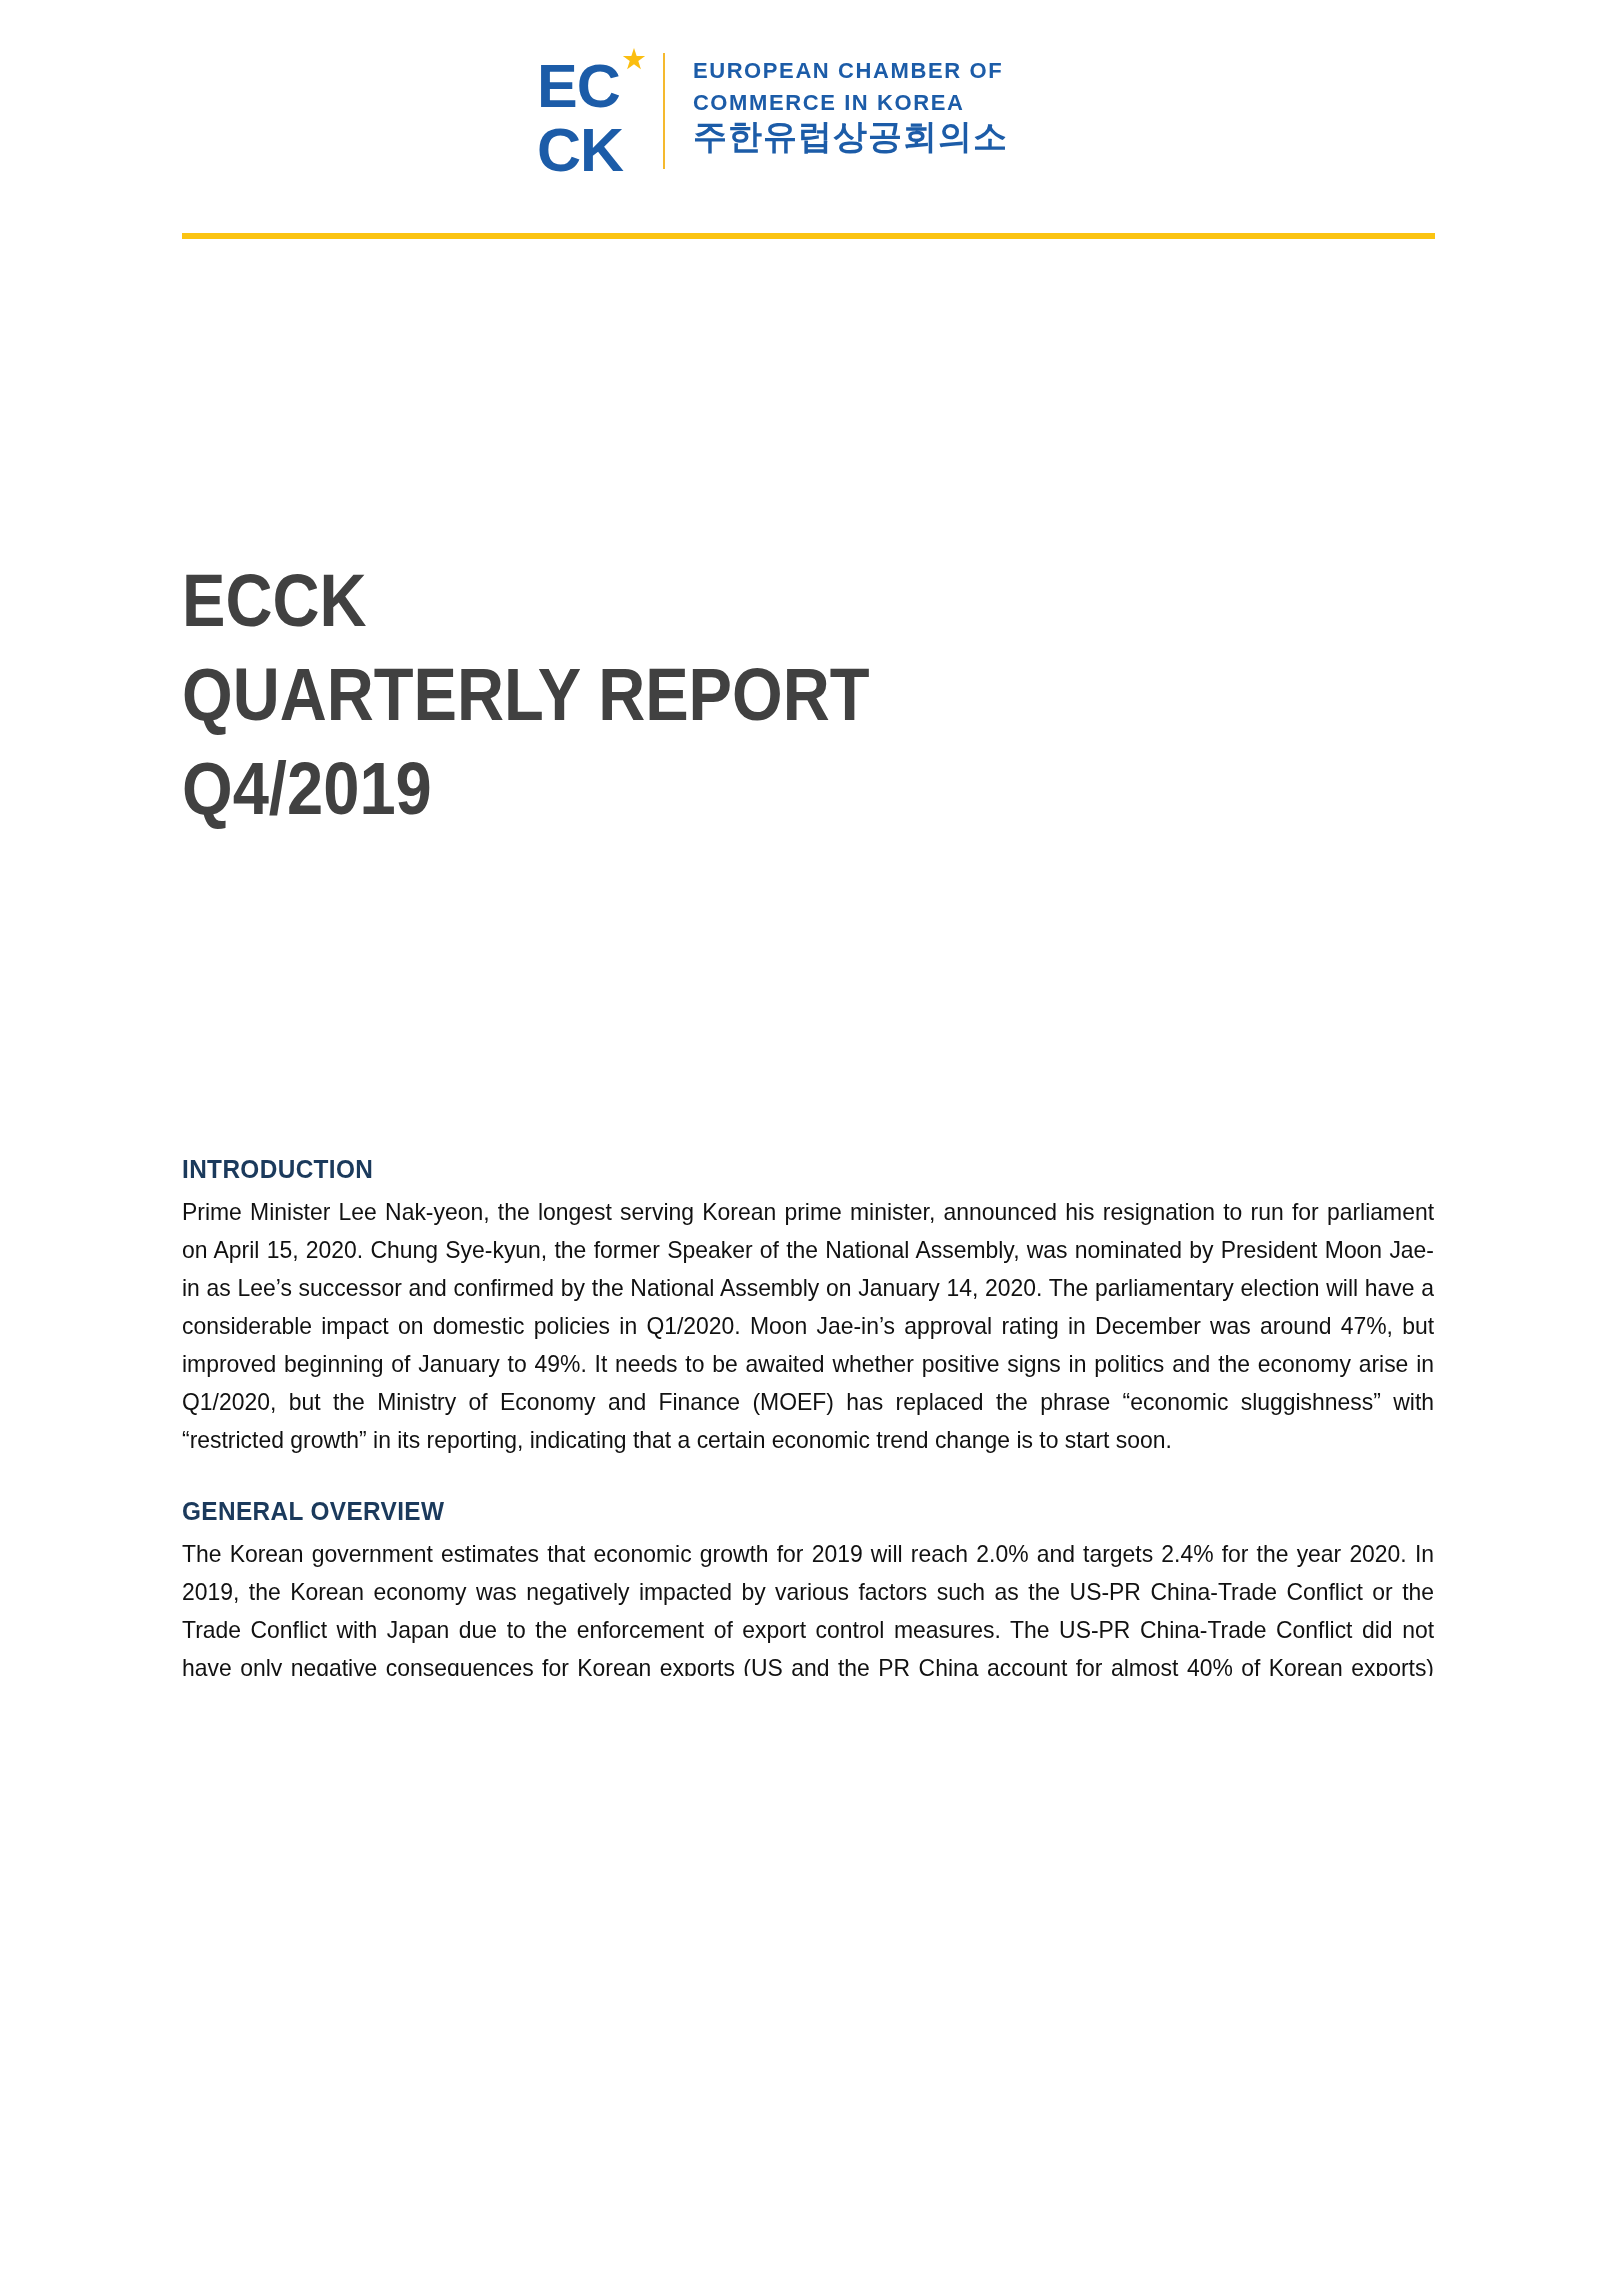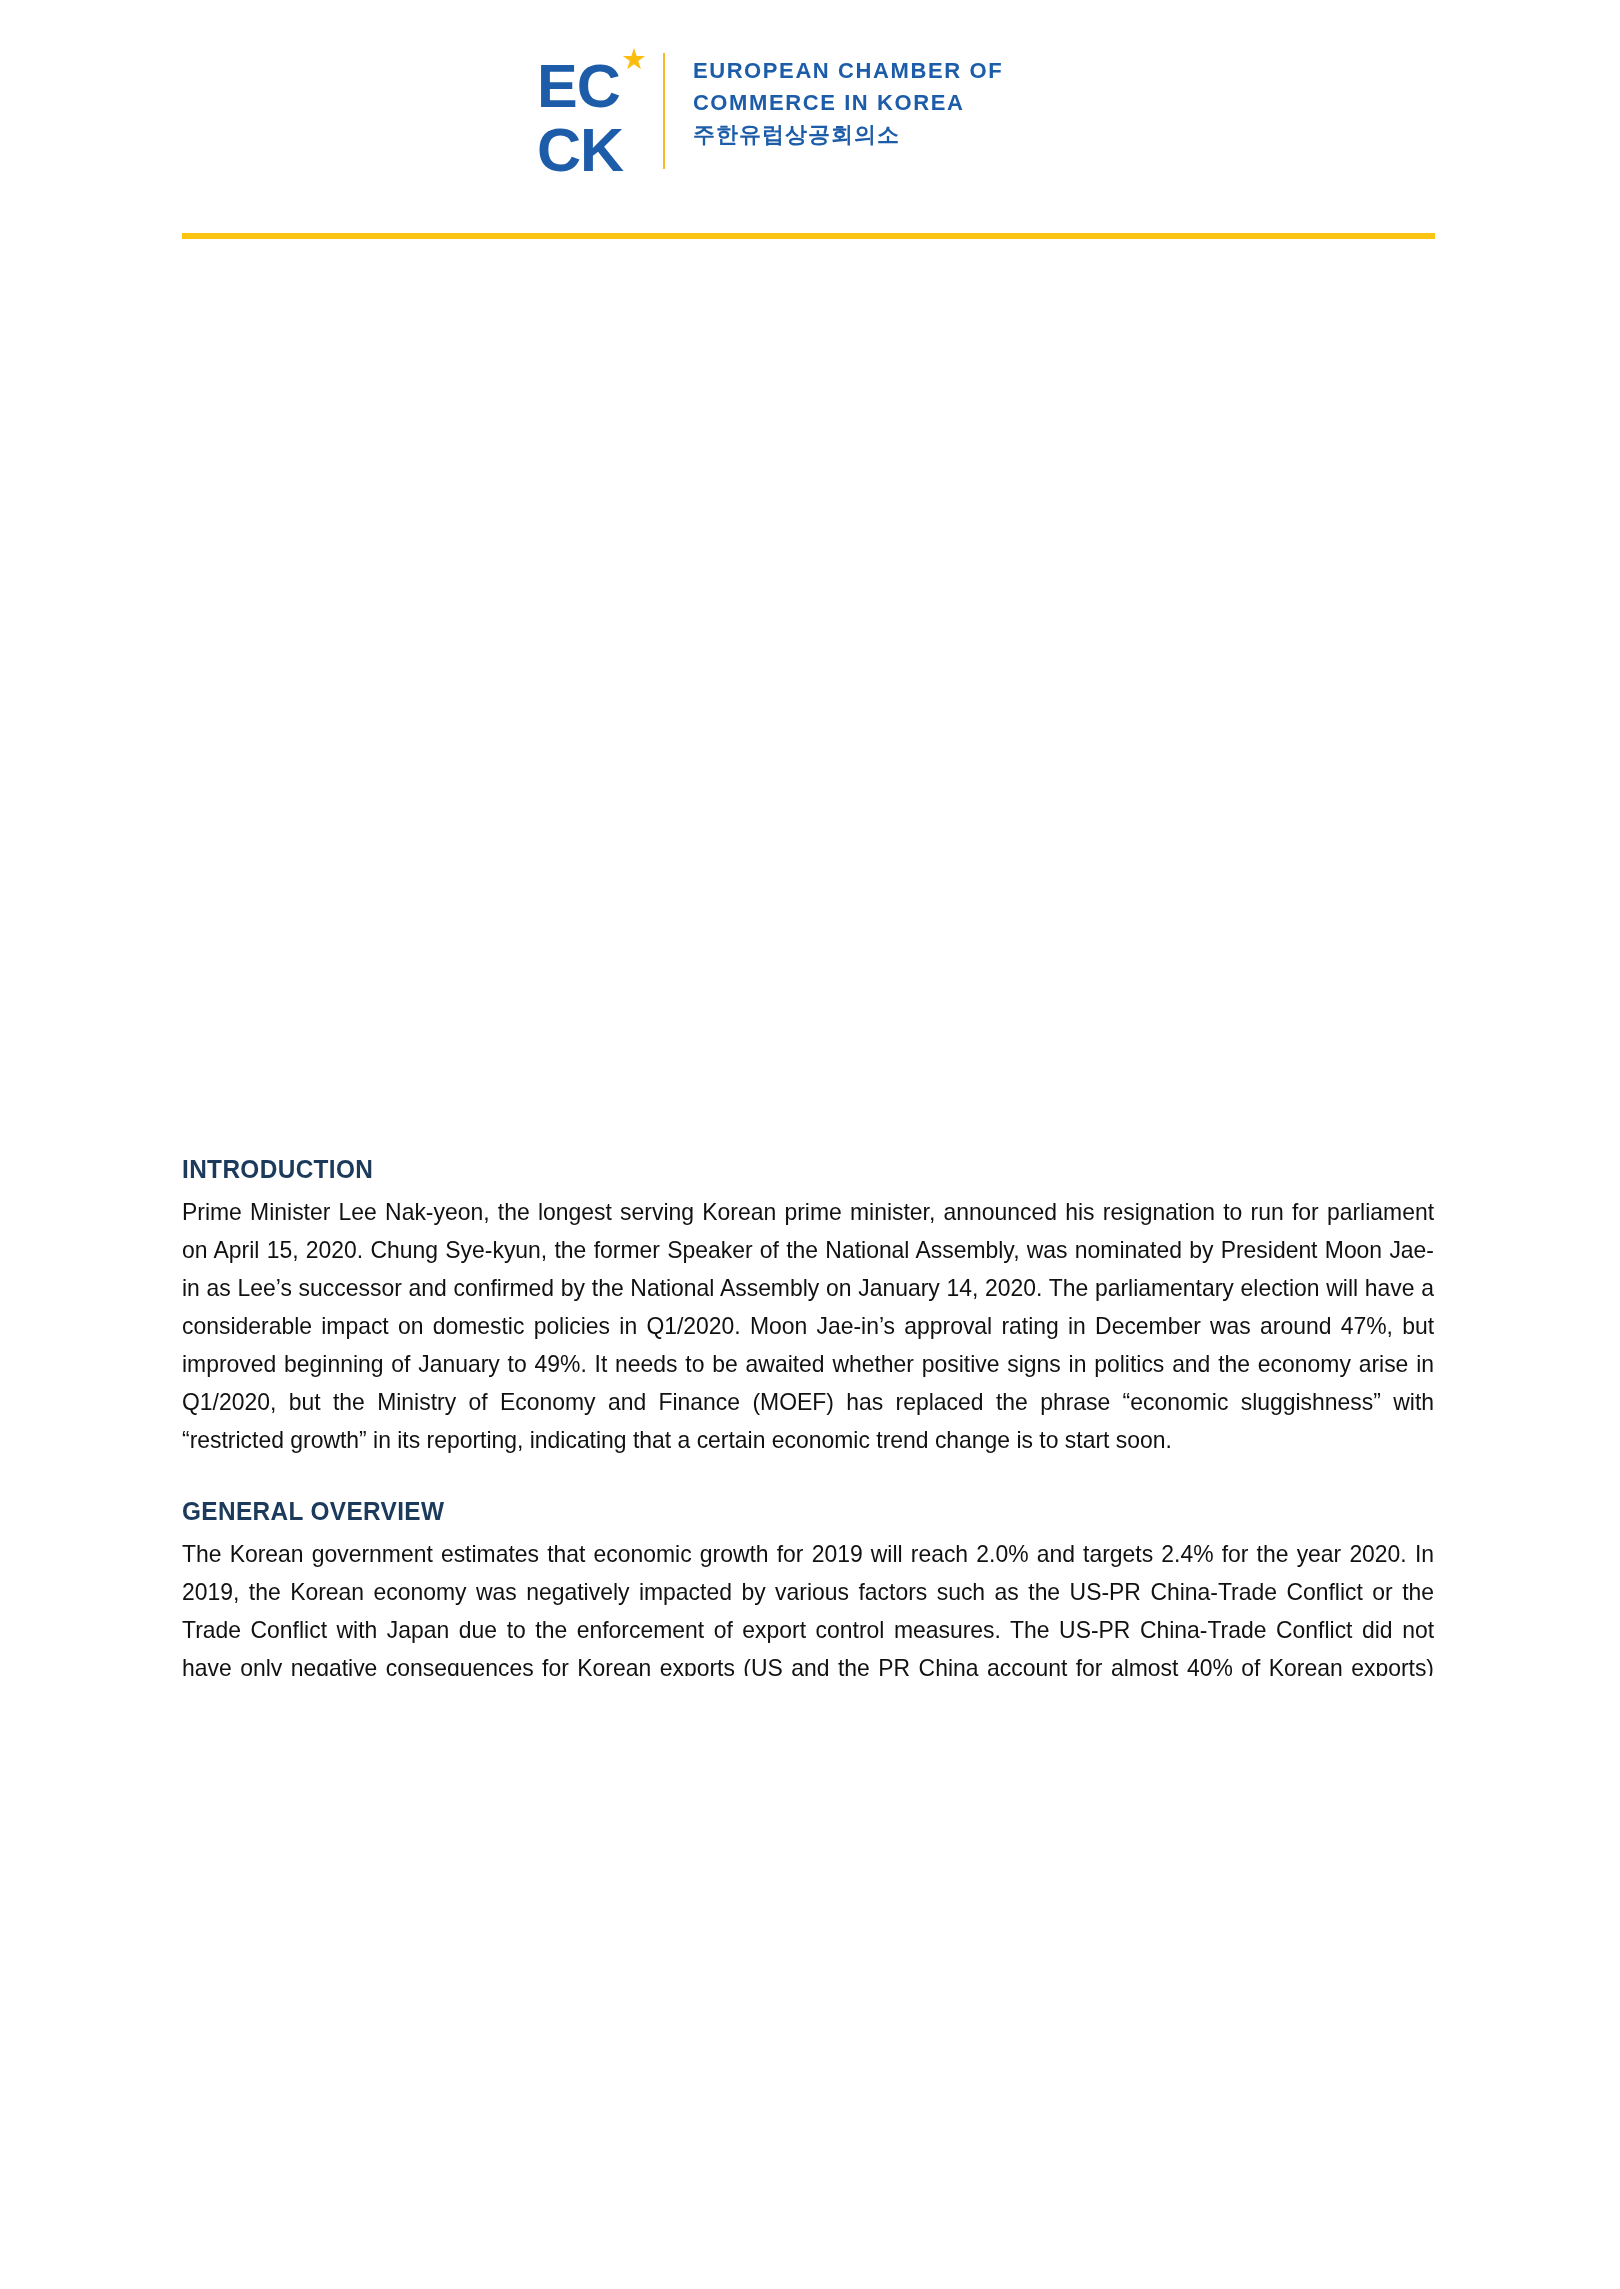--- a/index.html
+++ b/index.html
@@ -71,23 +71,23 @@
   .logo-text .lt-en {
     font-family: "Liberation Sans", sans-serif;
     font-weight: bold;
     font-size: 22px;
     line-height: 32px;
     letter-spacing: 1.6px;
     color: #1C5CA8;
     white-space: nowrap;
   }
   .logo-text .lt-kr {
-    font-family: Liberation Mono, monospace;
-    font-weight: bold;
-    font-size: 22px;
+    font-family: Liberation Serif, serif;
+    font-weight: bold;
+    font-size: 34px;
     line-height: 35px;
     letter-spacing: 1px;
     color: #1C5CA8;
     white-space: nowrap;
   }
   .header-rule {
     position: absolute;
     left: 182px;
     top: 233px;
     width: 1253px;
@@ -180,20 +180,25 @@
       <div class="logo-text">
         <div class="lt-en">EUROPEAN CHAMBER OF</div>
         <div class="lt-en">COMMERCE IN KOREA</div>
         <div class="lt-kr">주한유럽상공회의소</div>
       </div>
 
     </div>
     <div class="header-rule"></div>
   </div>
 
+  <div class="cover-title">
+    <div class="ct-line">ECCK</div>
+    <div class="ct-line">QUARTERLY REPORT</div>
+    <div class="ct-line">Q4/2019</div>
+  </div>
 
   <div class="body-area">
 
     <div>
       <h2 class="sec-heading">INTRODUCTION</h2>
       <p class="sec-body">Prime Minister Lee Nak-yeon, the longest serving Korean prime minister, announced his resignation to run for parliament on April 15, 2020. Chung Sye-kyun, the former Speaker of the National Assembly, was nominated by President Moon Jae-in as Lee’s successor and confirmed by the National Assembly on January 14, 2020. The parliamentary election will have a considerable impact on domestic policies in Q1/2020. Moon Jae-in’s approval rating in December was around 47%, but improved beginning of January to 49%. It needs to be awaited whether positive signs in politics and the economy arise in Q1/2020, but the Ministry of Economy and Finance (MOEF) has replaced the phrase “economic sluggishness” with “restricted growth” in its reporting, indicating that a certain economic trend change is to start soon.</p>
     </div>
 
     <div class="sec-gap"></div>
 

